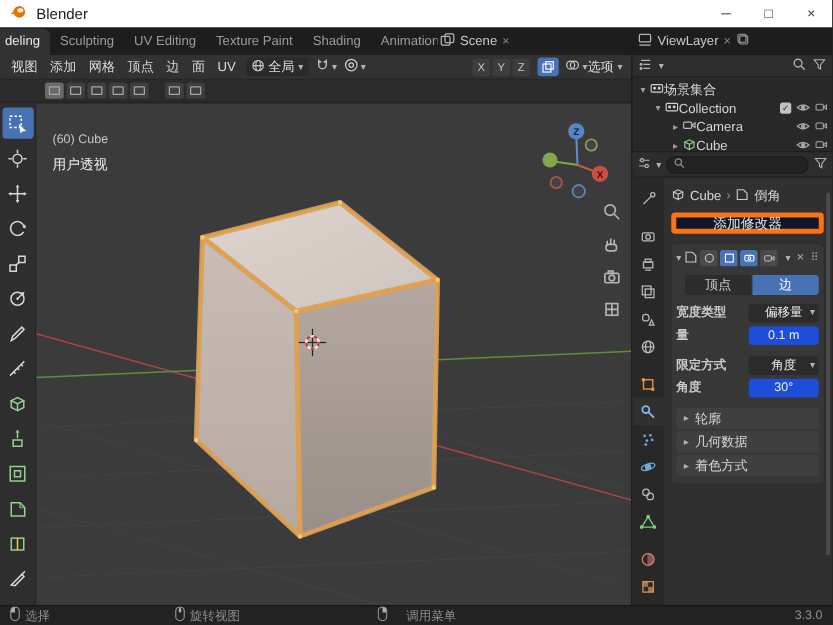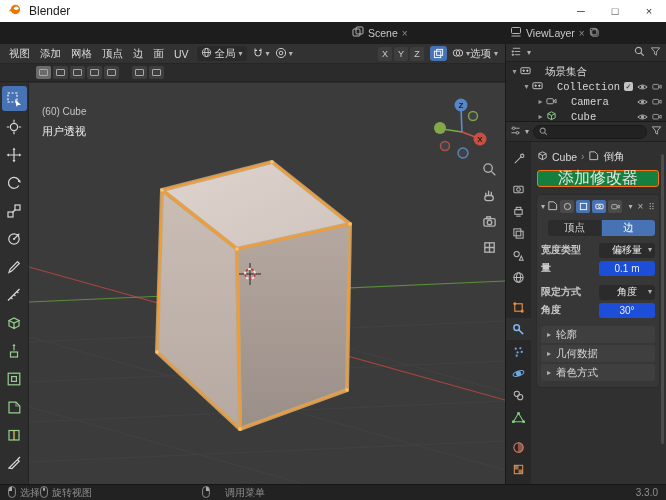--- a/index.html
+++ b/index.html
@@ -55,40 +55,40 @@
   .nav-icons { position: absolute; right: 7px; top: 78px; display: flex; flex-direction: column; gap: 9px; align-items: center; }
   .nav-icon { background: none; border: none; width: 17px; height: 17px; display: flex; align-items: center; justify-content: center; opacity: .85; }
 
   
   .outliner { position: absolute; top: 44px; left: 505px; width: 161px; height: 77px; background: #282828; border-left: 1px solid #191919; overflow: hidden; }
   .outliner-header { height: 18px; background: #2d2d2d; border-bottom: 1px solid #202020; display: flex; align-items: center; padding: 0 5px; gap: 5px; }
   .oh-spacer { flex: 1; }
   .ol-rows { padding-top: 2px; }
   .ol-row { height: 15px; display: flex; align-items: center; position: relative; font-size: 10.5px; color: #d6d6d6; }
   .ol-caret { width: 11px; font-size: 8px; color: #9c9c9c; text-align: center; flex: none; }
-  .ol-label { margin-left: 14px; white-space: nowrap; font-family: Liberation Mono, monospace; }
+  .ol-label { margin-left: 0; white-space: nowrap; }
   .ol-right { position: absolute; right: 4px; display: flex; gap: 4px; align-items: center; }
   .ol-check { width: 9px; height: 9px; background: #c3c3c3; border-radius: 2px; color: #222; font-size: 7px; display: flex; align-items: center; justify-content: center; }
   .ind1 { padding-left: 3px; } .ind2 { padding-left: 15px; } .ind3 { padding-left: 29px; }
 
   
   .props { position: absolute; top: 121px; left: 505px; width: 161px; height: 363px; background: #303030; border-left: 1px solid #191919; border-top: 1px solid #191919; }
   .props-header { height: 20px; background: #2d2d2d; border-bottom: 1px solid #202020; display: flex; align-items: center; padding: 0 4px; gap: 4px; }
   .search-pill { flex: 1; height: 14px; background: #222; border: 1px solid #1a1a1a; border-radius: 8px; display: flex; align-items: center; padding: 0 5px; gap: 3px; }
   .tabstrip { position: absolute; top: 20px; left: 0; width: 25px; bottom: 0; background: #282828; display: flex; flex-direction: column; align-items: center; padding-top: 6px; }
   .ptab { width: 25px; height: 22px; display: flex; align-items: center; justify-content: center; background: none; border: none; }
   .ptab.active { background: #303030; }
   .ptab svg { width: 13px; height: 13px; }
   .ptab-gap { height: 8px; flex: none; }
   .props-content { position: absolute; top: 20px; left: 25px; right: 0; bottom: 0; padding: 6px 7px 0 6px; }
   .props-scroll { position: absolute; right: 2px; top: 32px; width: 3px; height: 290px; background: #4c4c4c; border-radius: 2px; }
 
   .breadcrumb { display: flex; align-items: center; gap: 4px; height: 17px; font-size: 10.5px; color: #d9d9d9; }
   .crumb-sep { color: #8f8f8f; font-size: 10px; }
-  .add-modifier { margin-top: 5px; height: 17px; width: 100%; background: #15803d; border: 1px solid #f97316; border-radius: 3px; display: flex; align-items: center; justify-content: center; font-size: 16px; color: #e2e2e2; }
+  .add-modifier { margin-top: 5px; height: 17px; width: 100%; background: #0f172a; border: 4px solid #f97316; border-radius: 3px; display: flex; align-items: center; justify-content: center; font-size: 11px; color: #e2e2e2; }
 
   .mod-panel { margin-top: 8px; background: #373737; border-radius: 4px; padding: 3px 4px 6px; box-shadow: 0 0 0 1px #2c2c2c; }
   .mod-header { display: flex; align-items: center; gap: 2px; height: 17px; }
   .mh-toggle { width: 14px; height: 13px; border-radius: 2px; display: flex; align-items: center; justify-content: center; background: #4a4a4a; border: none; }
   .mh-toggle.on { background: #4772b3; }
   .mh-x { background: none; border: none; color: #b5b5b5; font-size: 10px; width: 12px; }
   .mh-grip { color: #9a9a9a; font-size: 9px; }
   .mh-sp { flex: 1; }
 
   .mod-tabs { display: flex; margin: 5px 0 6px 7px; height: 16px; }
@@ -103,21 +103,21 @@
   .fcontrol.dropdown { background: #2b2b2b; }
   .fcontrol.dropdown .caret-abs { position: absolute; right: 3px; }
   .fcontrol.number { background: #1d4ed8; }
   .gap-row { height: 6px; }
   .subpanels { margin-top: 8px; }
   .subpanel { margin-top: 2px; height: 17px; background: #3f3f3f; border-radius: 3px; display: flex; align-items: center; gap: 5px; padding-left: 6px; font-size: 10.5px; color: #d6d6d6; width: 100%; border: none; }
 
   
   .statusbar { position: absolute; bottom: 0; left: 0; right: 0; height: 16px; background: #222222; border-top: 1px solid #151515; display: flex; align-items: center; font-size: 10px; color: #8f8f8f; }
   .sb-item { display: flex; align-items: center; gap: 4px; }
-  .sb-1 { margin-left: 8px; } .sb-2 { } .sb-3 { margin-left: 110px; gap: 15px; }
+  .sb-1 { margin-left: 8px; } .sb-2 { margin-left: 100px; } .sb-3 { margin-left: 110px; gap: 15px; }
   .sb-version { margin-left: auto; margin-right: 8px; }
 </style>
 </head>
 <body>
 
 <div id="app">
 
   <div class="titlebar">
     <span>
       <svg width="15" height="15" viewBox="0 0 16 16">
@@ -128,20 +128,29 @@
     </span>
     <span>Blender</span>
     <div class="win-controls">
       <button class="win-btn">─</button>
       <button class="win-btn">□</button>
       <button class="win-btn">×</button>
     </div>
   </div>
 
   <div class="topbar">
+    <div class="tabs">
+      <div class="tab active">deling</div>
+      <div class="tab">Sculpting</div>
+      <div class="tab">UV Editing</div>
+      <div class="tab">Texture Paint</div>
+      <div class="tab">Shading</div>
+      <div class="tab">Animation</div>
+
+    </div>
     <div class="scene-widget">
       <span><svg width="12" height="12" viewBox="0 0 12 12" fill="none" stroke="#b5b5b5">
             <rect x="1" y="3" width="7" height="7" rx="1"></rect>
             <rect x="4" y="1" width="7" height="7" rx="1"></rect>
           </svg></span>
       <span>Scene</span>
       <span class="x-small">×</span>
     </div>
     <div class="layer-widget">
       <span><svg width="12" height="12" viewBox="0 0 12 12" fill="none" stroke="#b5b5b5">

